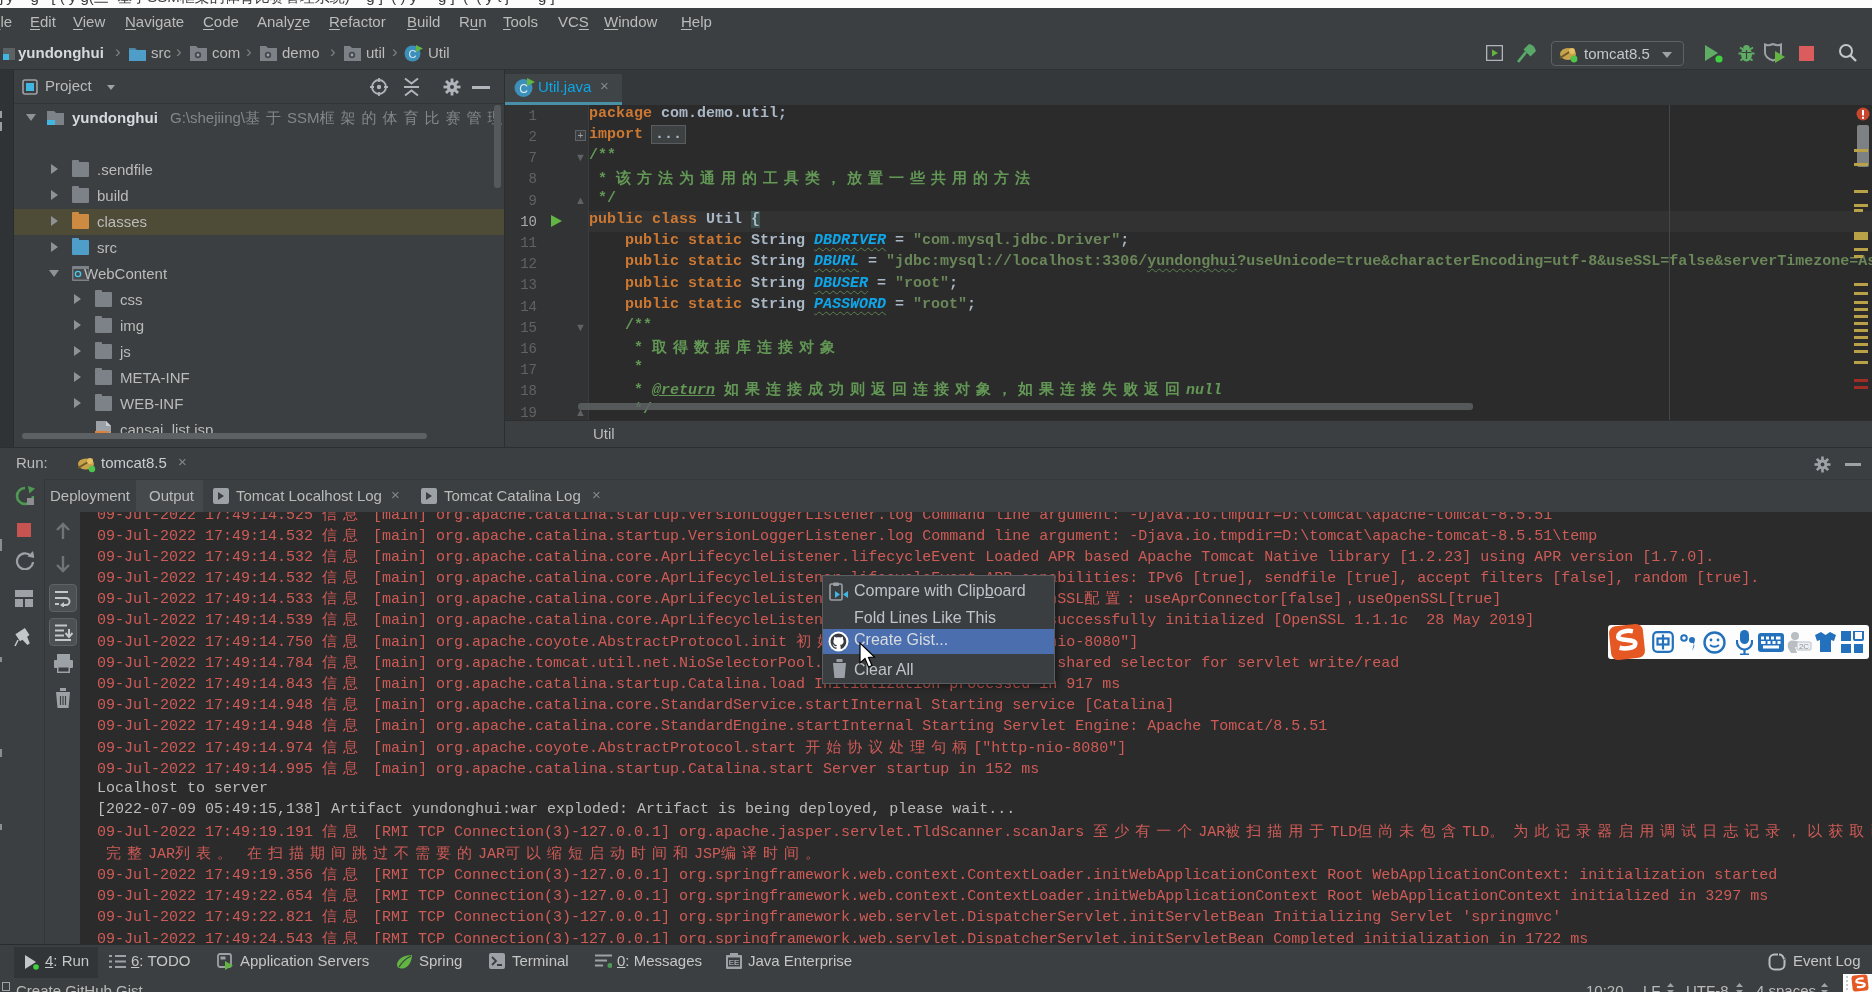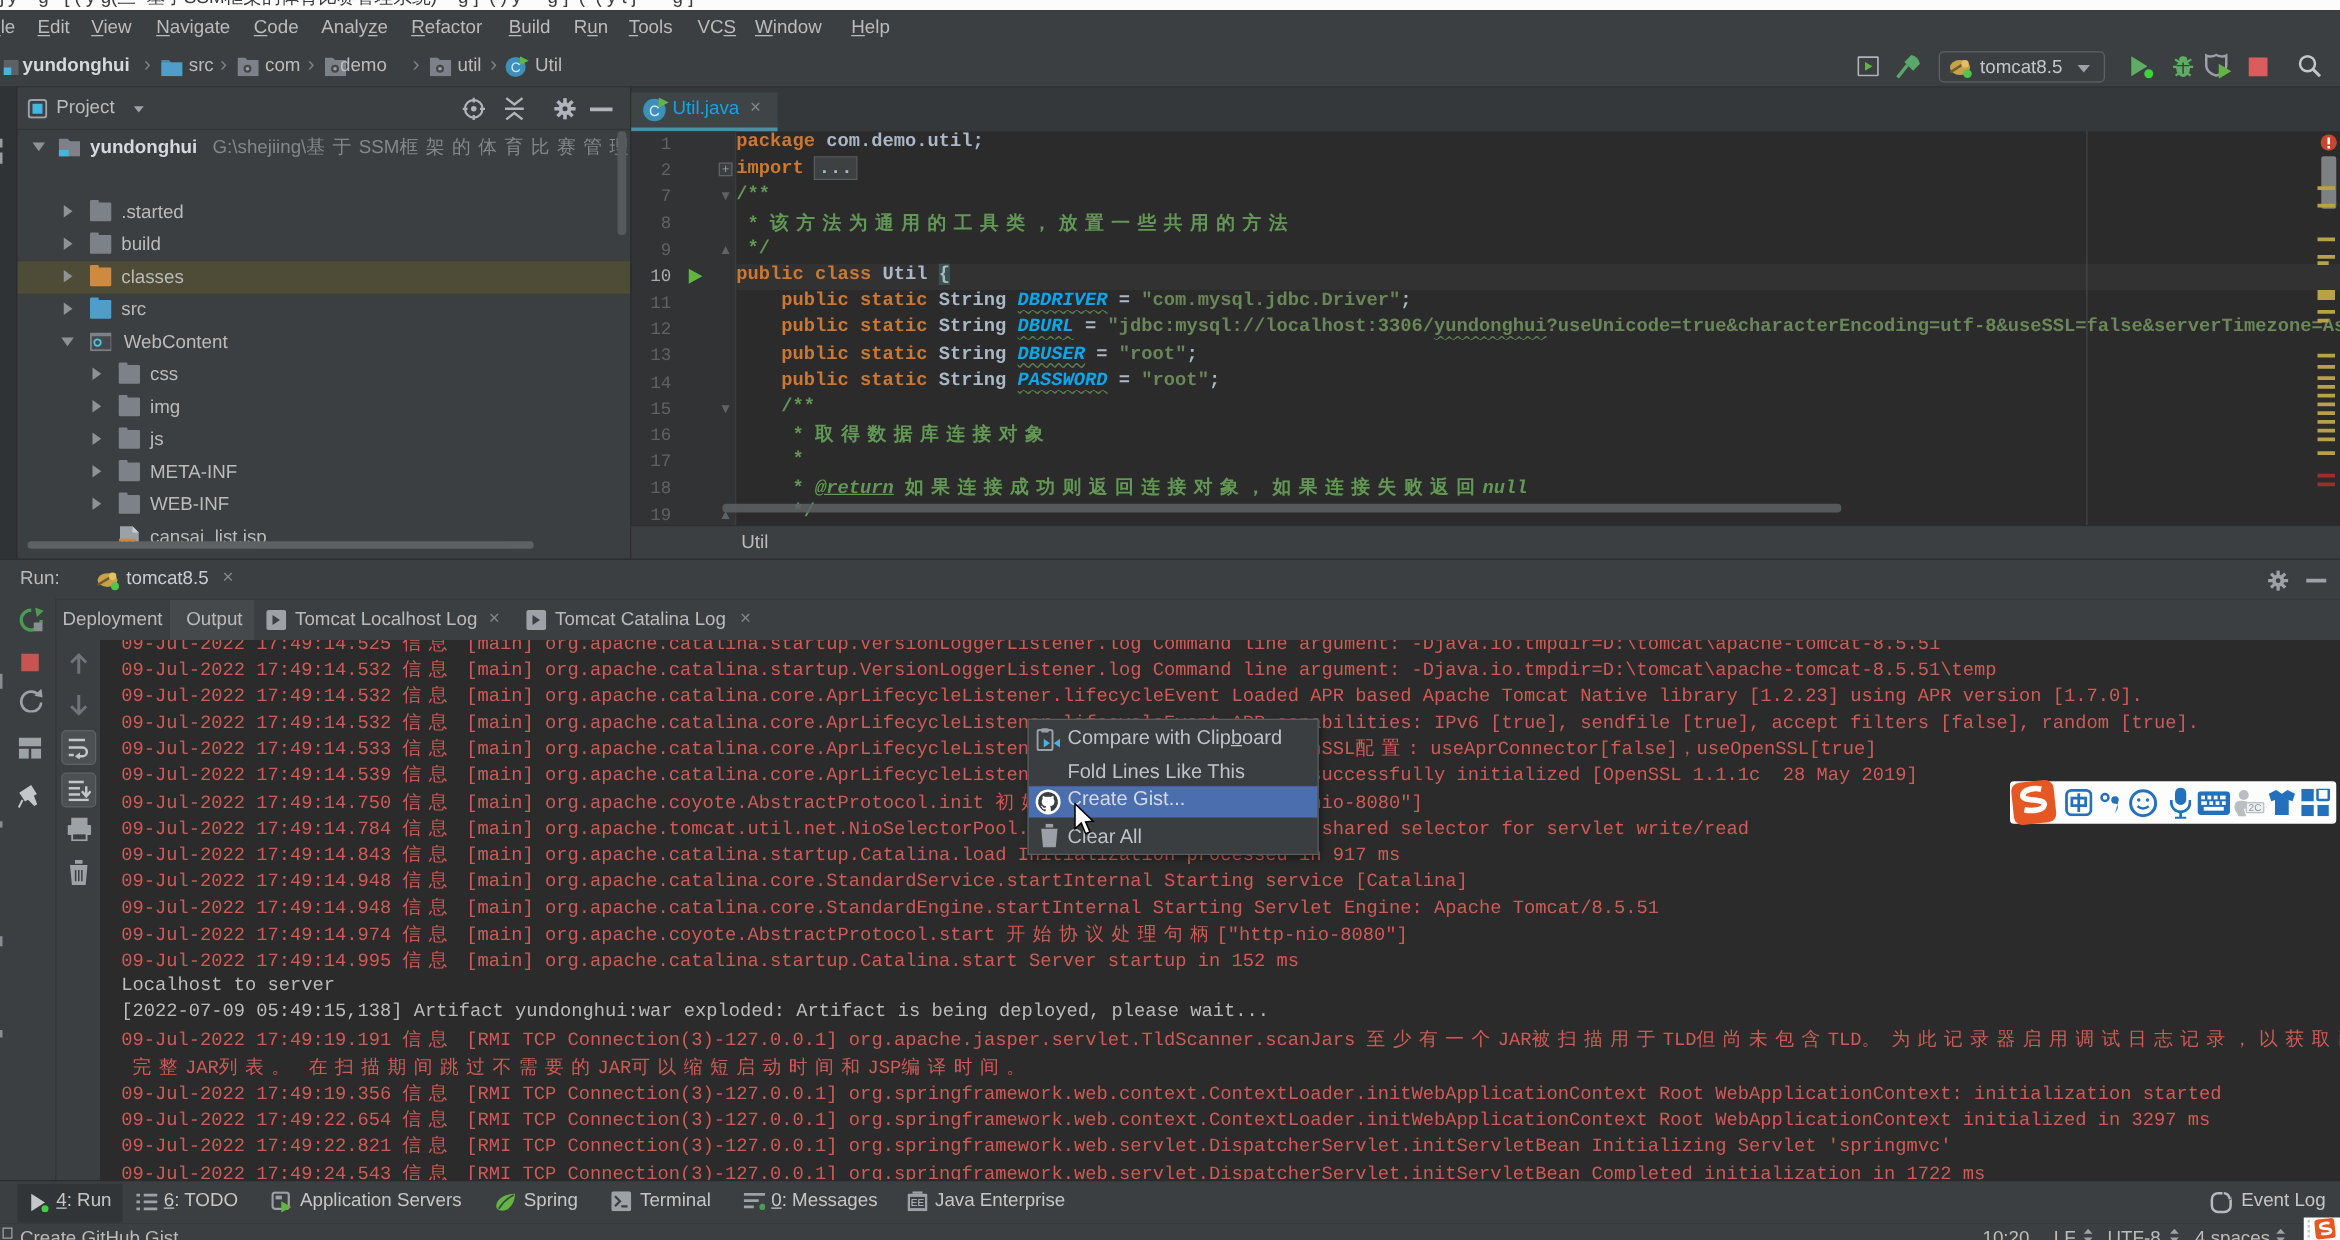--- a/index.html
+++ b/index.html
@@ -101,21 +101,21 @@
         <circle cx="8" cy="9" r="3.2" fill="#46494b"></circle>
         <circle cx="8" cy="9" r="1.4" fill="#9da2a8"></circle>
       </svg>
 <span class="crumb" style="left:212px">com</span>
 <span class="crumb chevX" style="left:246px">›</span>
 <svg class="abs" style="left:260px;top:10px" width="17" height="15">
         <path d="M0 0 h6 l2 2 h9 v13 h-17 z" fill="#7d8288"></path>
         <circle cx="8" cy="9" r="3.2" fill="#46494b"></circle>
         <circle cx="8" cy="9" r="1.4" fill="#9da2a8"></circle>
       </svg>
-<span class="crumb" style="left:272px">demo</span>
+<span class="crumb" style="left:282px">demo</span>
 <span class="crumb chevX" style="left:330px">›</span>
 <svg class="abs" style="left:344px;top:10px" width="17" height="15">
         <path d="M0 0 h6 l2 2 h9 v13 h-17 z" fill="#7d8288"></path>
         <circle cx="8" cy="9" r="3.2" fill="#46494b"></circle>
         <circle cx="8" cy="9" r="1.4" fill="#9da2a8"></circle>
       </svg>
 <span class="crumb" style="left:366px">util</span>
 <span class="crumb chevX" style="left:392px">›</span>
 <svg class="abs" style="left:404px;top:9px" width="20" height="17">
         <circle cx="8.5" cy="8.5" r="8" fill="#3c90ba"></circle>
@@ -208,21 +208,21 @@
     <svg class="ficon" style="left:33px" width="19" height="16">
             <path d="M0 1 h7 l2 2 h10 v13 h-19 z" fill="#7d8288"></path>
             <rect x="0" y="10" width="8" height="8" fill="#40b6e0"></rect>
           </svg>
     <span class="tlabel" style="left:58px;color:#d6dade;font-weight:bold">yundonghui</span>
     <span class="tlabel" style="left:156px;color:#838789">G:\shejiing\<span class="cjk">基于</span>SSM<span class="cjk">框架的体育比赛管理系统</span>\yun</span>
   </div>
   <div class="trow" style="top:52px">
           <div class="tarr arr-r" style="left:37px"></div>
           <div class="ficon fold" style="left:58px"></div>
-          <span class="tlabel" style="left:83px">.started</span>
+          <span class="tlabel" style="left:83px">.sendfile</span>
         </div>
   <div class="trow" style="top:78px">
           <div class="tarr arr-r" style="left:37px"></div>
           <div class="ficon fold" style="left:58px"></div>
           <span class="tlabel" style="left:83px">build</span>
         </div>
   <div class="trow" style="top:104px;background:#4e4b36">
           <div class="tarr arr-r" style="left:37px"></div>
           <div class="ficon fold" style="left:58px;background:#cd8b41"></div>
           <span class="tlabel" style="left:83px">classes</span>
@@ -232,21 +232,21 @@
           <div class="ficon fold" style="left:58px;background:#4f9ec9"></div>
           <span class="tlabel" style="left:83px">src</span>
         </div>
   <div class="trow" style="top:156px">
           <div class="tarr arr-d" style="left:35px"></div>
           <svg class="ficon" style="left:58px" width="18" height="15">
             <rect x="0" y="0" width="18" height="15" rx="1" fill="#7d8288"></rect>
             <rect x="1.5" y="3" width="15" height="10.5" fill="#46494b"></rect>
             <circle cx="6" cy="8" r="2.6" fill="none" stroke="#49c7e8" stroke-width="1.4"></circle>
           </svg>
-          <span class="tlabel" style="left:85px">WebContent</span>
+          <span class="tlabel" style="left:70px">WebContent</span>
         </div>
   <div class="trow" style="top:182px">
           <div class="tarr arr-r" style="left:60px"></div>
           <div class="ficon fold" style="left:81px"></div>
           <span class="tlabel" style="left:106px">css</span>
         </div>
   <div class="trow" style="top:208px">
           <div class="tarr arr-r" style="left:60px"></div>
           <div class="ficon fold" style="left:81px"></div>
           <span class="tlabel" style="left:106px">img</span>

